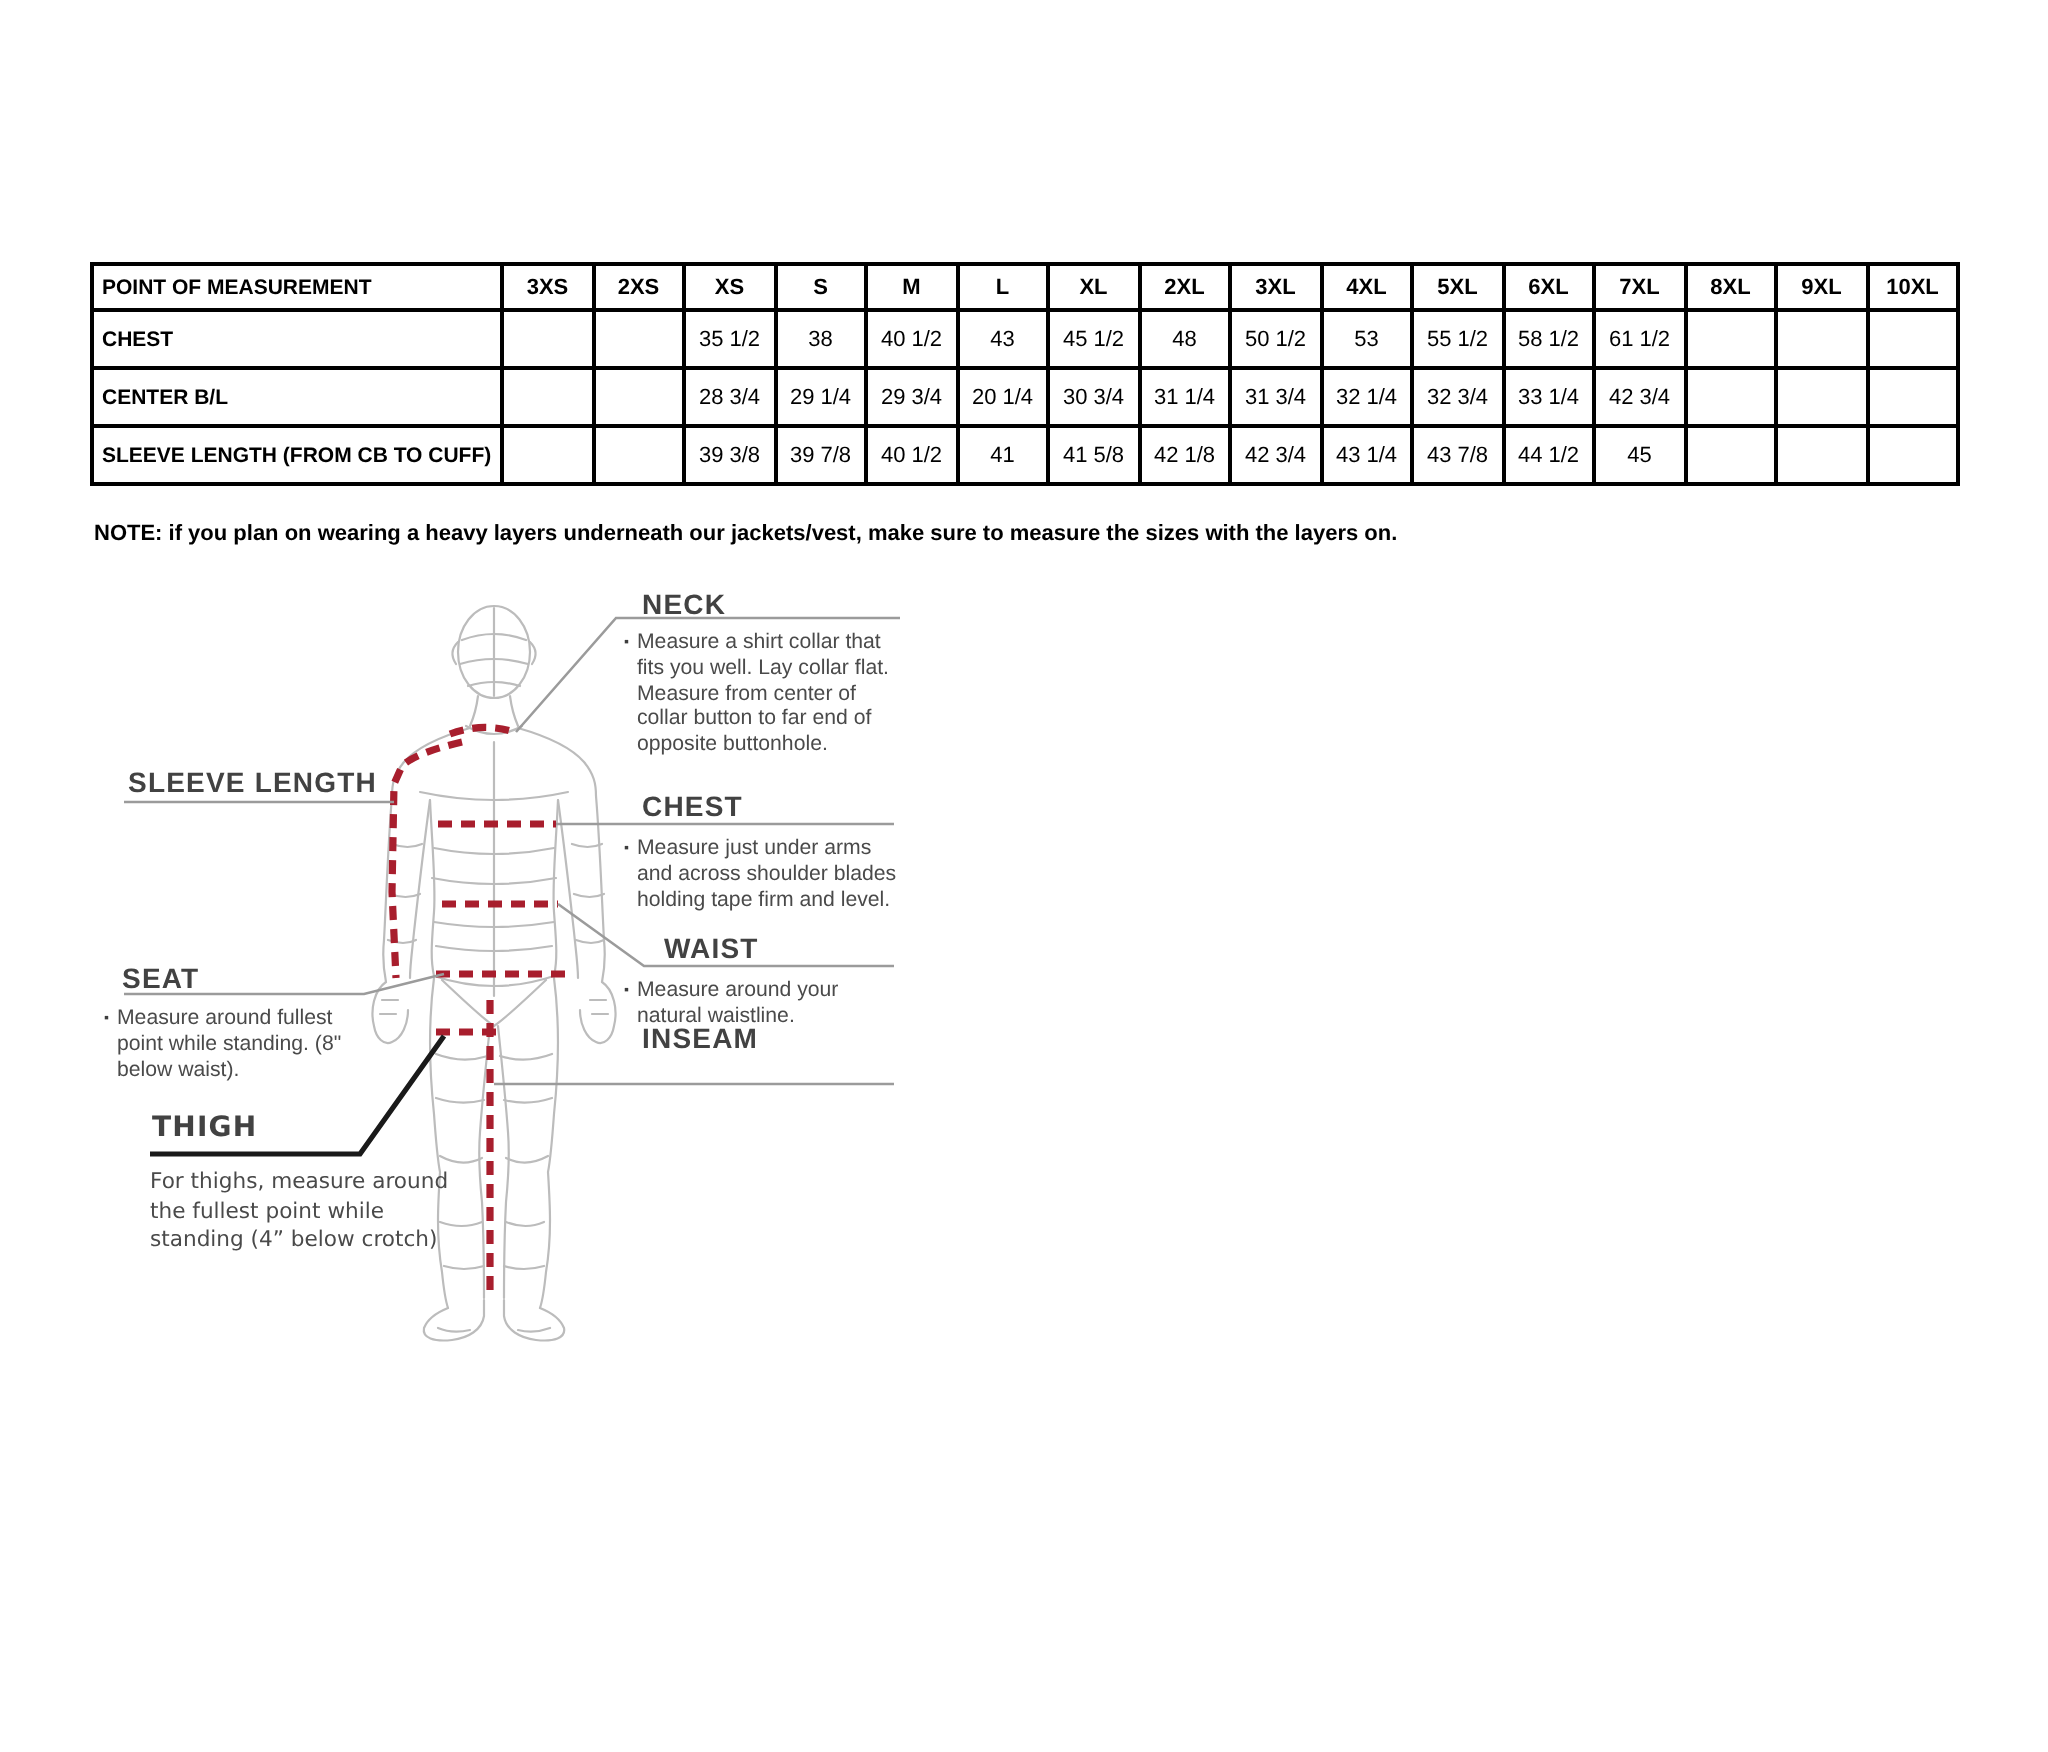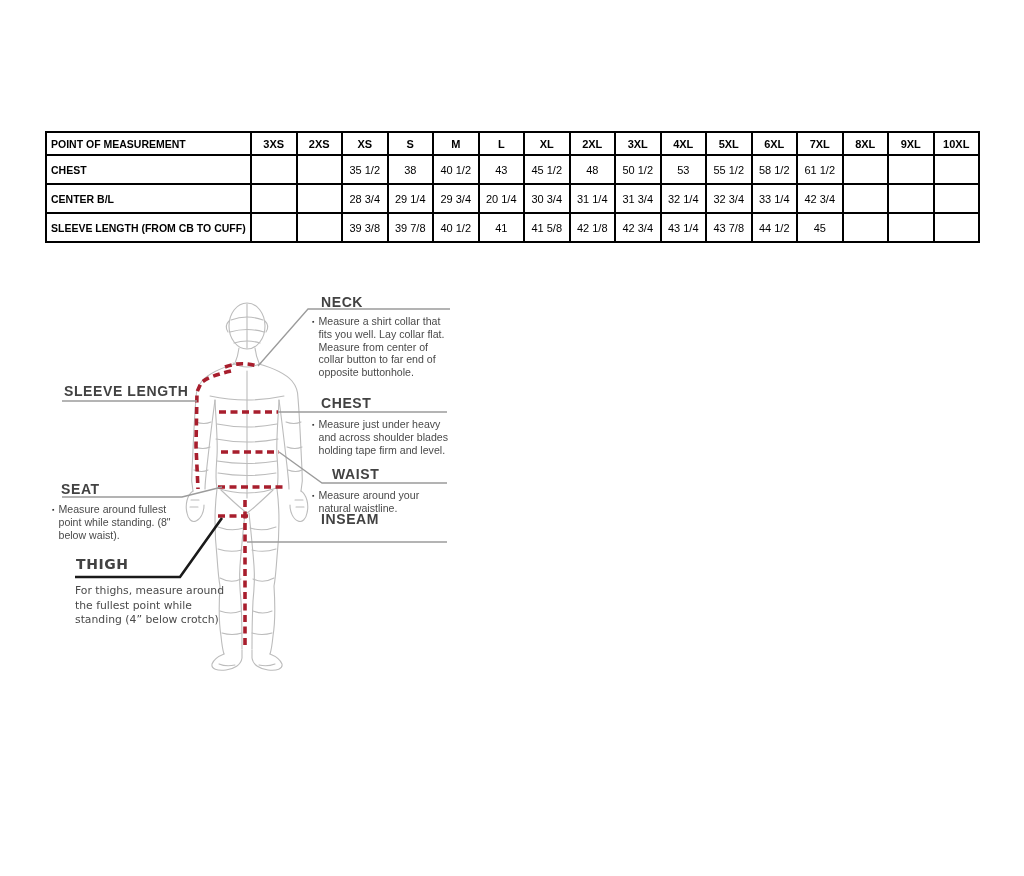--- a/index.html
+++ b/index.html
@@ -113,20 +113,21 @@
         <td>43 7/8</td>
         <td>44 1/2</td>
         <td>45</td>
         <td></td>
         <td></td>
         <td></td>
       </tr>
     </tbody>
   </table>
 
+  <div id="note">NOTE: if you plan on wearing a heavy layers underneath our jackets/vest, make sure to measure the sizes with the layers on.</div>
 
   <svg id="diagram-svg" width="1024" height="876" viewBox="0 0 1024 876">
 
     <g fill="none" stroke="#bcbcbc" stroke-width="1.1" stroke-linecap="round">
       <ellipse cx="247" cy="326" rx="18" ry="23"></ellipse>
       <path d="M247,304 V348"></path>
       <path d="M231,320 Q247,314 263,320"></path>
       <path d="M230,332 Q247,327 264,332"></path>
       <path d="M234,343 Q247,339 260,343"></path>
       <path d="M229,321 q-5,5 -1,11"></path>
@@ -204,21 +205,21 @@
 
   <div class="dlabel" style="left:321px;top:294px">NECK</div>
   <div class="ddesc" style="left:312px;top:315px;width:142px">
     <span class="bullet">▪</span>
     <span>Measure a shirt collar that fits you well. Lay collar flat. Measure from center of collar button to far end of opposite buttonhole.</span>
   </div>
 
   <div class="dlabel" style="left:321px;top:395px">CHEST</div>
   <div class="ddesc" style="left:312px;top:418px;width:142px">
     <span class="bullet">▪</span>
-    <span>Measure just under heavy and across shoulder blades holding tape firm and level.</span>
+    <span>Measure just under arms and across shoulder blades holding tape firm and level.</span>
   </div>
 
   <div class="dlabel" style="left:332px;top:466px">WAIST</div>
   <div class="ddesc" style="left:312px;top:489px;width:125px">
     <span class="bullet">▪</span>
     <span>Measure around your natural waistline.</span>
   </div>
 
   <div class="dlabel" style="left:321px;top:511px">INSEAM</div>
 

